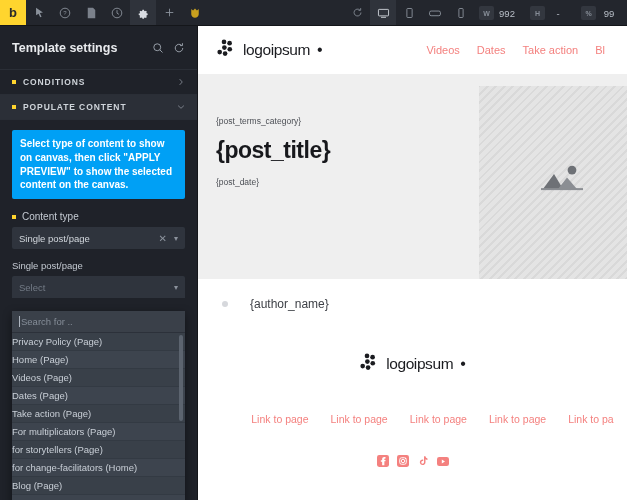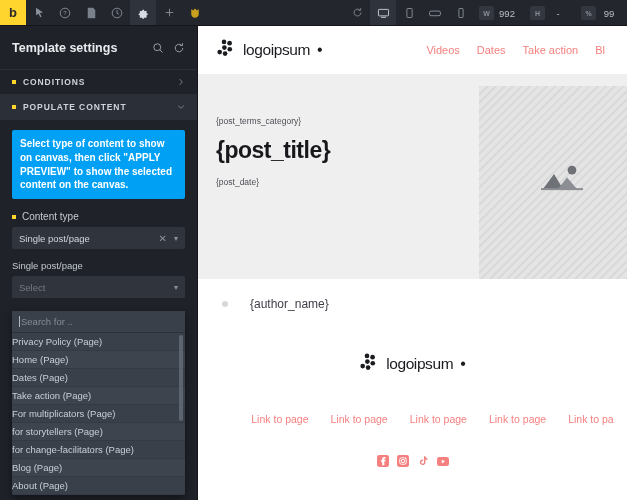--- a/index.html
+++ b/index.html
@@ -317,25 +317,26 @@
         </div>
 
         <div class="dropdown" style="top:calc(100% - 0px);">
           <div class="search-row">
             <span class="caret"></span>
             <span>Search for ..</span>
           </div>
           <div class="dd-list">
             <div class="dd-item">Privacy Policy (Page)</div>
             <div class="dd-item">Home (Page)</div>
+            <div class="dd-item">Videos (Page)</div>
             <div class="dd-item">Dates (Page)</div>
             <div class="dd-item">Take action (Page)</div>
             <div class="dd-item">For multiplicators (Page)</div>
             <div class="dd-item">for storytellers (Page)</div>
-            <div class="dd-item">for change-facilitators (Page)</div>
+            <div class="dd-item">for change-facilitators (Home)</div>
             <div class="dd-item">Blog (Page)</div>
             <div class="dd-item">About (Page)</div>
             <div class="dd-scroll"></div>
           </div>
         </div>
 
       </div>
     </div>
 
     <div class="canvas">

